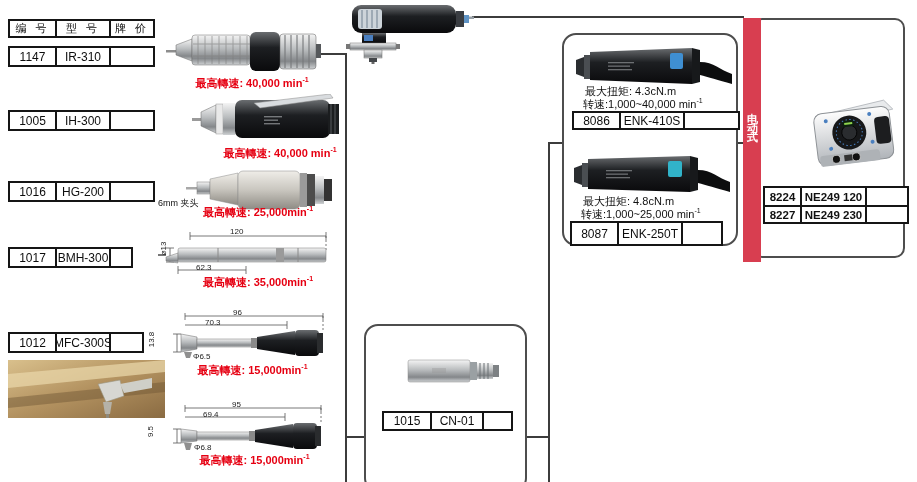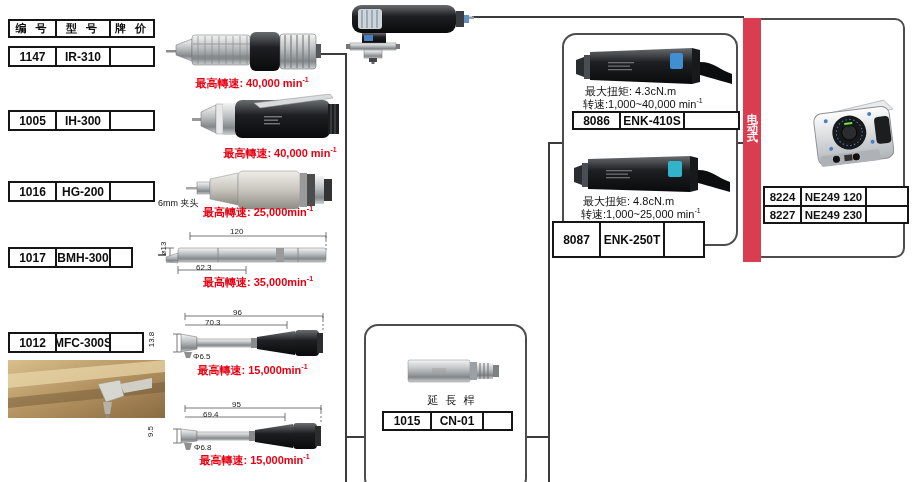--- a/index.html
+++ b/index.html
@@ -3,21 +3,21 @@
 <meta charset="utf-8">
 <style>
 *{margin:0;padding:0;box-sizing:border-box}
 html,body{background:#fff}
 body{font-family:"Liberation Sans",sans-serif;color:#111}
 .stage{position:relative;width:917px;height:482px;background:#fff;overflow:hidden;margin:0 auto}
 .hline{position:absolute;height:2px;background:var(--line,#3c3c3c)}
 .vline{position:absolute;width:2px;background:var(--line,#3c3c3c)}
 .rbox{position:absolute;background:#fff;border:2px solid #4d4d4d}
 .tbl{position:absolute;display:flex;background:#fff;border:2px solid #151515}
-.tbl .c{display:flex;align-items:center;justify-content:center;font-size:12px;font-weight:bold;color:#0d0d0d;border-left:2px solid #151515;overflow:hidden;white-space:nowrap}
+.tbl .c{display:flex;align-items:center;justify-content:center;font-size:12px;font-weight:normal;color:#0d0d0d;border-left:2px solid #151515;overflow:hidden;white-space:nowrap}
 .tbl .c:first-child{border-left:none}
 .c1{width:45px}.c2{width:54px}.c3{flex:1}
 .tbl.hdr .c{font-size:11px;letter-spacing:3px}
 .t1454 .c1{width:42px}.t1454 .c2{width:58px}
 .t1015 .c1{width:46px}.t1015 .c2{width:52px}
 .tmot .c1{width:45px}.tmot .c2{width:64px}
 .tbl2{position:absolute;background:#fff;border:2px solid #151515}
 .tbl2 .row{display:flex;height:17px}
 .tbl2 .row + .row{border-top:2px solid #151515}
 .tbl2 .c{display:flex;align-items:center;justify-content:center;font-size:11.5px;font-weight:bold;border-left:2px solid #151515;white-space:nowrap}
@@ -353,38 +353,37 @@
   <div class="dim" style="left:205px;top:318px">70.3</div>
   <div class="dim vdim" style="left:144px;top:335px">13.8</div>
   <div class="dim" style="left:193px;top:352px">Φ6.5</div>
 
   <div class="dim" style="left:232px;top:400px">95</div>
   <div class="dim" style="left:203px;top:410px">69.4</div>
   <div class="dim vdim" style="left:145px;top:427px">9.5</div>
   <div class="dim" style="left:194px;top:443px">Φ6.8</div>
 
 
-  <div class="ext-label" style="left:390px;top:393px;width:124px">延 長 桿</div>
   <div class="tbl t1015" style="left:382px;top:411px;width:131px;height:20px">
     <div class="c c1">1015</div>
     <div class="c c2">CN-01</div>
     <div class="c c3"></div>
   </div>
 
   <div class="txt" style="left:585px;top:84px">最大扭矩: 4.3cN.m</div>
   <div class="txt red" style="left:583px;top:97px"><span>转速:1,000~40,000 min</span><sup>-1</sup></div>
   <div class="tbl tmot" style="left:572px;top:111px;width:168px;height:19px">
     <div class="c c1">8086</div>
     <div class="c c2">ENK-410S</div>
     <div class="c c3"></div>
   </div>
 
   <div class="txt" style="left:583px;top:194px">最大扭矩: 4.8cN.m</div>
   <div class="txt red" style="left:581px;top:207px"><span>转速:1,000~25,000 min</span><sup>-1</sup></div>
-  <div class="tbl tmot" style="left:552px;top:221px;width:153px;height:37px">
+  <div class="tbl tmot" style="left:570px;top:221px;width:153px;height:25px">
     <div class="c c1">8087</div>
     <div class="c c2">ENK-250T</div>
     <div class="c c3"></div>
   </div>
 
   <div class="tbl2" style="left:763px;top:186px;width:146px">
     <div class="row">
       <div class="c c1">8224</div>
       <div class="c c2">NE249 120</div>
       <div class="c c3"></div>

